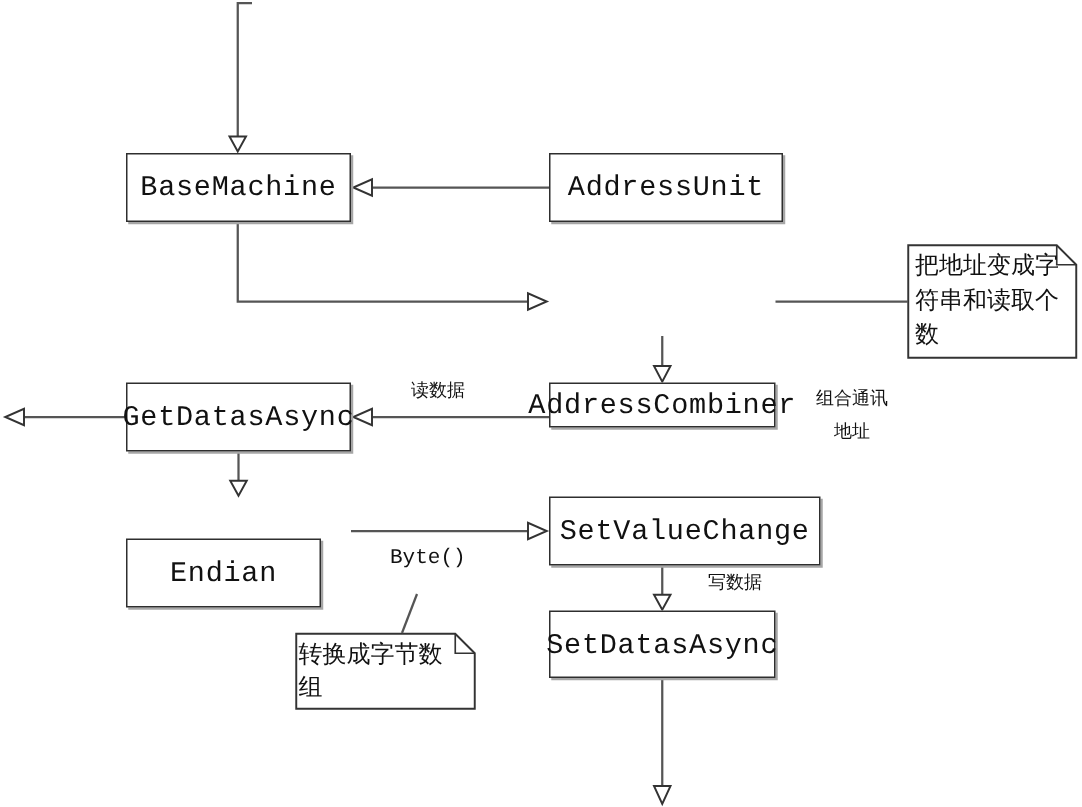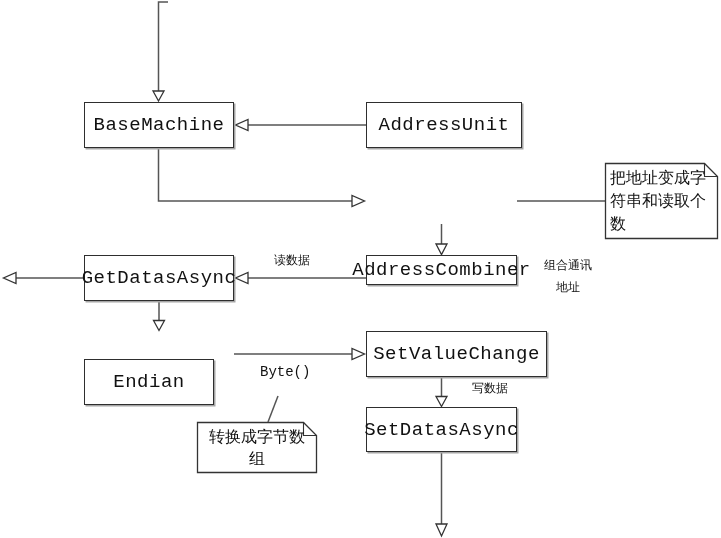--- a/index.html
+++ b/index.html
@@ -50,21 +50,21 @@
 
   .note-text {
     position: absolute;
     z-index: 2;
     color: #111111;
     font-size: 16px;
     line-height: 23px;
     white-space: pre-line;
   }
   .note-text-format { left: 610px; top: 166px; width: 106px; text-align: left; }
-  .note-text-byte   { left: 199px; top: 426px; width: 116px; text-align: center; line-height: 22px; }
+  .note-text-byte   { left: 199px; top: 426px; width: 116px; line-height: 22px; }
 
   .edge-label {
     position: absolute;
     z-index: 2;
     color: #111111;
     font-size: 12px;
     white-space: pre-line;
   }
   .label-read-data   { left: 274px; top: 252px; }
   .label-combine     { left: 520px; top: 254px; width: 96px; text-align: center; line-height: 22px; }

